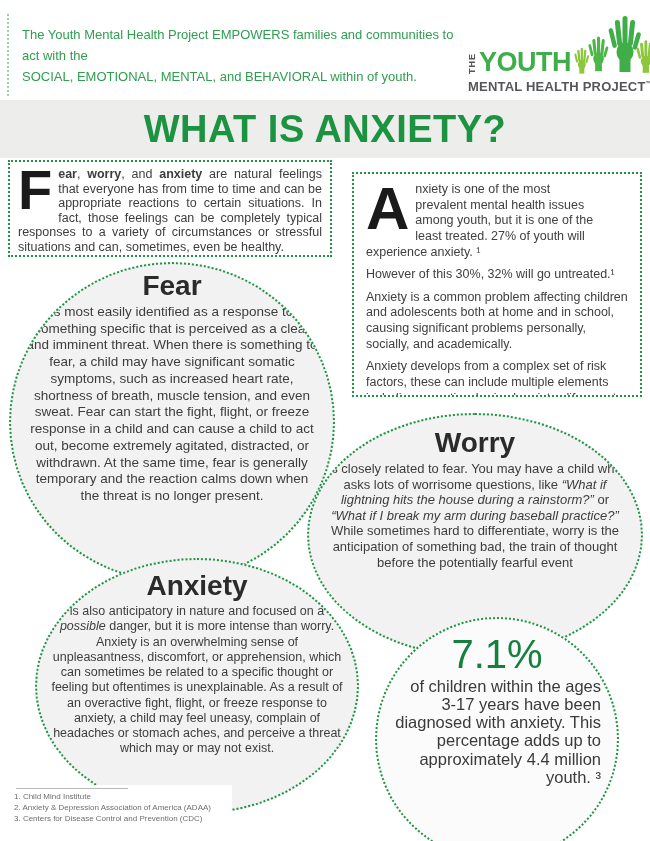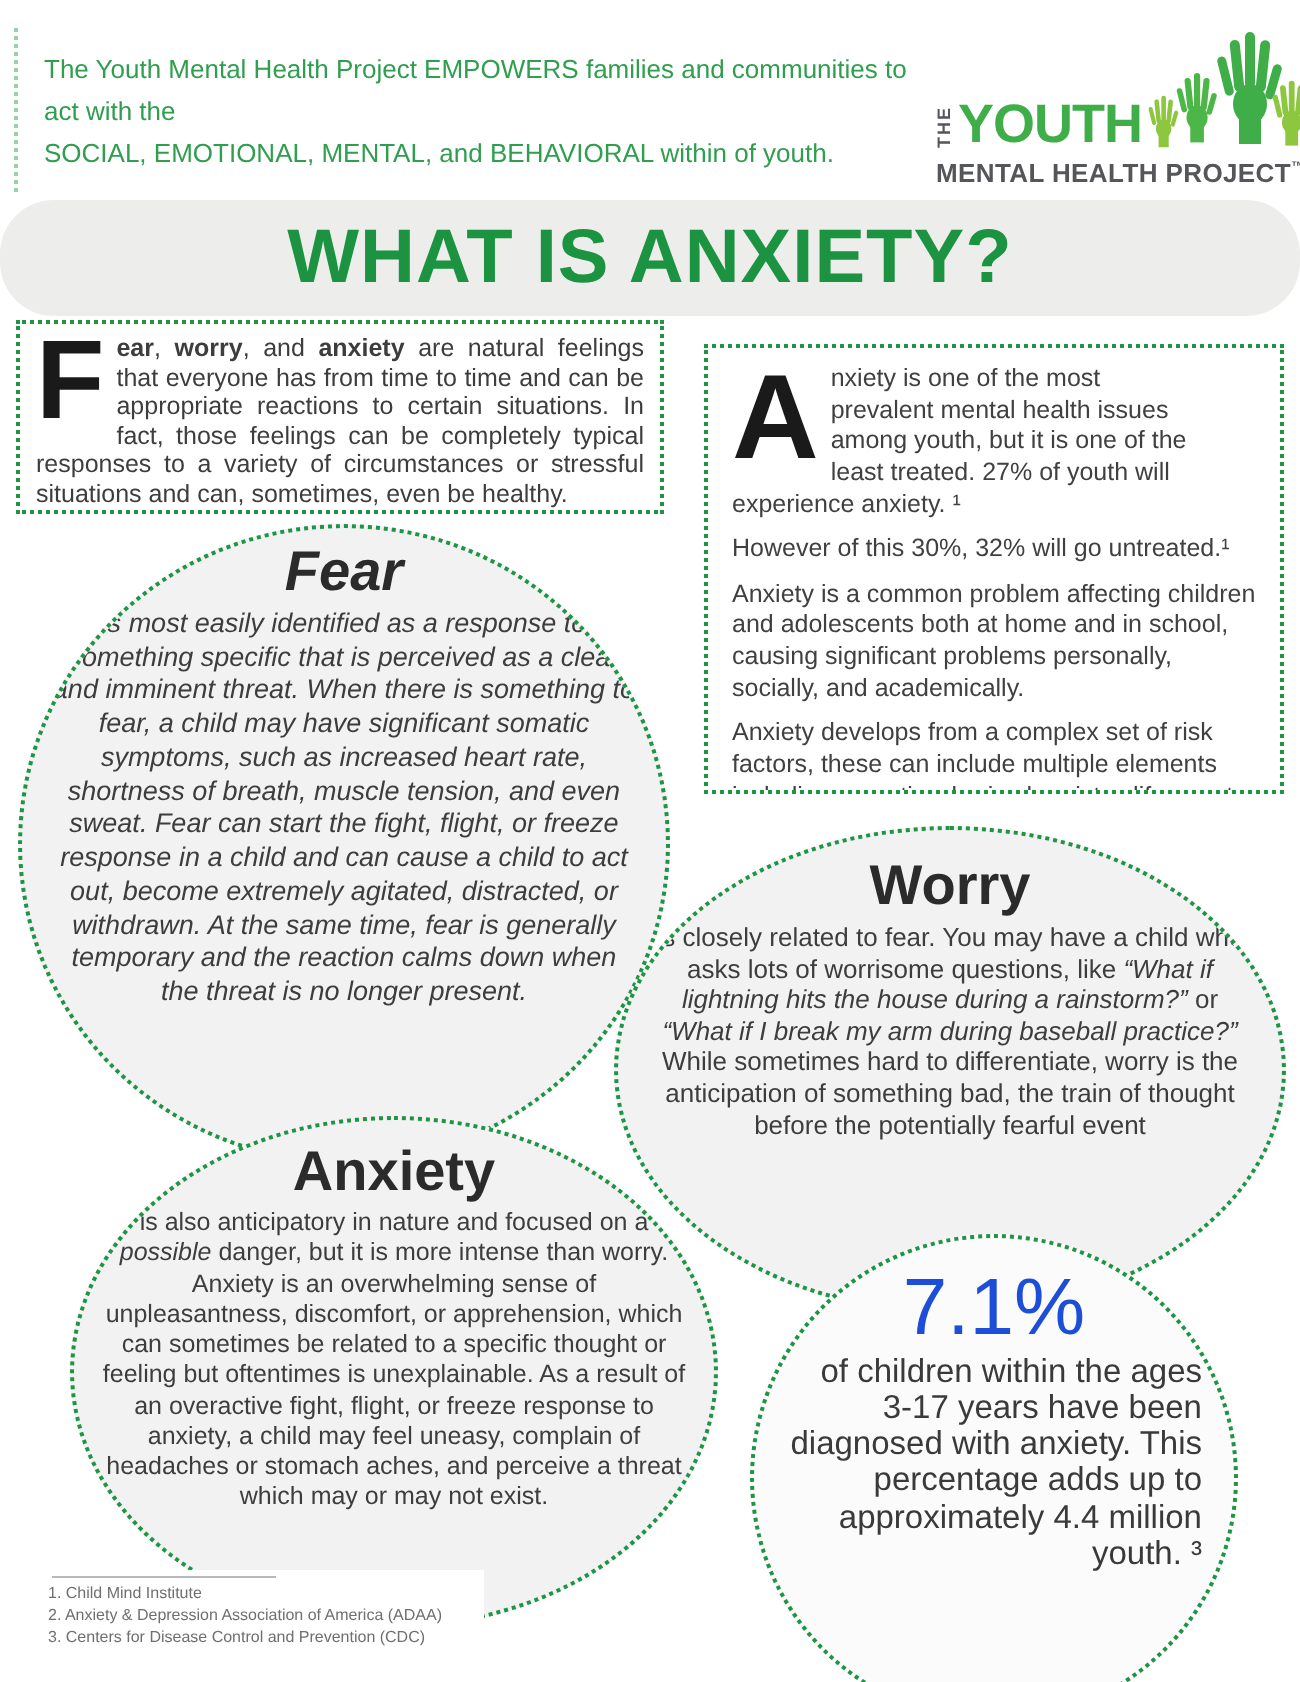--- a/index.html
+++ b/index.html
@@ -36,21 +36,21 @@
   .logo-bottom {
     position: absolute; left: 0; bottom: 6px; width: 172px;
     font-size: 13px; font-weight: 700; color: #55565a; letter-spacing: 0.2px;
     white-space: nowrap;
   }
   .logo-tm { font-size: 7px; vertical-align: super; }
 
   
   .banner {
     position: absolute; left: 0; top: 100px; width: 650px; height: 58px;
-    background: #ededec; display: flex; align-items: center; justify-content: center; border-radius: 27px;
+    background: #ededec; display: flex; align-items: center; justify-content: center;
   }
   .banner h1 {
     color: #1b9340; font-size: 38px; font-weight: 700; letter-spacing: 0.5px;
   }
 
   
   .dotted-box {
     position: absolute; background: #ffffff;
     border: 2px dotted #1e9444; z-index: 5;
   }
@@ -71,36 +71,36 @@
   .stats-box .dropcap { font-size: 60px; line-height: 50px; }
   .stats-box p { margin-bottom: 7px; }
   .stats-box .p1 { padding-right: 34px; }
 
   
   .circle {
     position: absolute; border: 2px dotted #1e9444; border-radius: 50%;
     background: #f2f2f2; text-align: center; color: #3d3d3d; overflow: hidden;
   }
   .circle h2 { color: #2b2b2b; font-size: 28px; font-weight: 700; }
-  .fear-circle  { left: 9px;  top: 262px; width: 326px; height: 320px; z-index: 2; padding-top: 6px; font-style: italic; }
+  .fear-circle  { left: 9px;  top: 262px; width: 326px; height: 320px; z-index: 2; padding-top: 6px; }
   .fear-circle .body { font-size: 13.5px; line-height: 1.24; padding: 2px 14px 0 14px; }
   .worry-circle { left: 307px; top: 413px; width: 336px; height: 244px; z-index: 2; padding-top: 12px; }
   .worry-circle .body { font-size: 13px; line-height: 1.2; padding: 2px 18px 0 18px; }
   .anxiety-circle { left: 35px; top: 558px; width: 324px; height: 256px; z-index: 3; padding-top: 10px; }
   .anxiety-circle .body { font-size: 12.5px; line-height: 1.22; padding: 2px 14px 0 14px; }
   .stat-circle  { left: 375px; top: 617px; width: 244px; height: 244px; z-index: 4; background: #fbfbfb; padding-top: 14px; }
-  .stat-value { color: #1d4ed8; font-size: 40px; font-weight: 500; line-height: 1.05; }
+  .stat-value { color: #15803d; font-size: 40px; font-weight: 500; line-height: 1.05; }
   .stat-circle .body { font-size: 16.5px; line-height: 1.1; padding: 2px 16px 0 16px; color: #3a3a3a; text-align: right; }
 
   .italic { font-style: italic; }
   .bold { font-weight: 700; }
 
   
   .footnotes {
-    position: absolute; left: 20px; top: 785px; width: 222px; z-index: 6;
+    position: absolute; left: 10px; top: 785px; width: 222px; z-index: 6;
     background: #ffffff; padding: 3px 4px 5px 4px;
   }
   .footnote-rule { width: 112px; height: 1px; background: #b9b9b9; margin: 0 0 3px 2px; }
   .footnotes li {
     list-style: none; color: #6f6f6f; font-size: 8px; line-height: 1.35;
     padding-left: 9px; text-indent: -9px;
   }
 </style>
 </head>
 <body>

